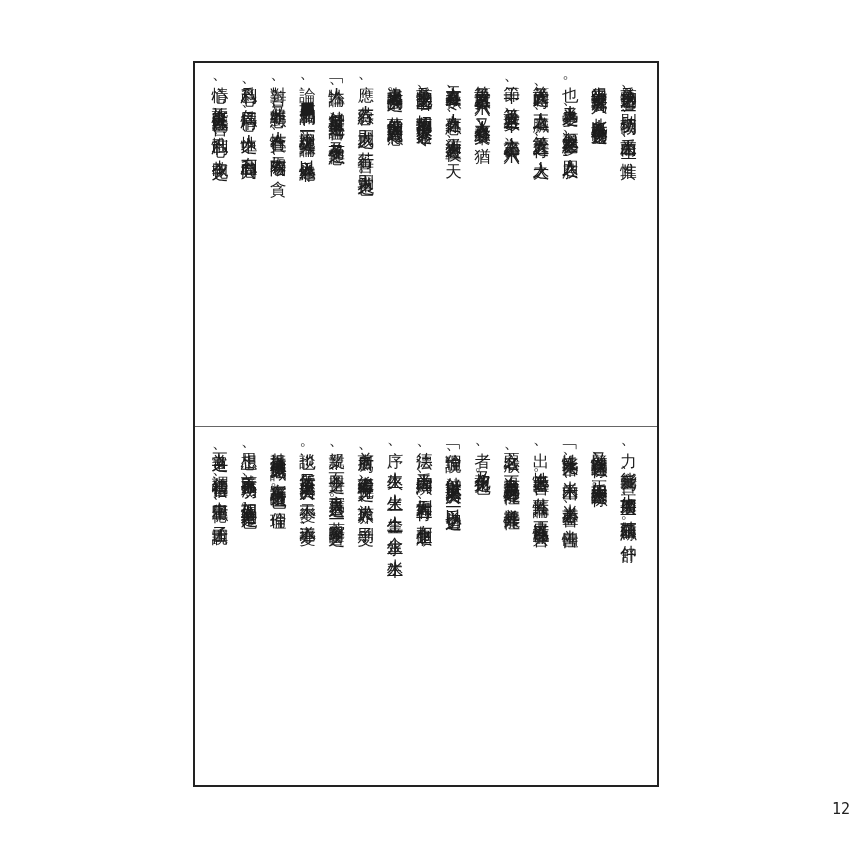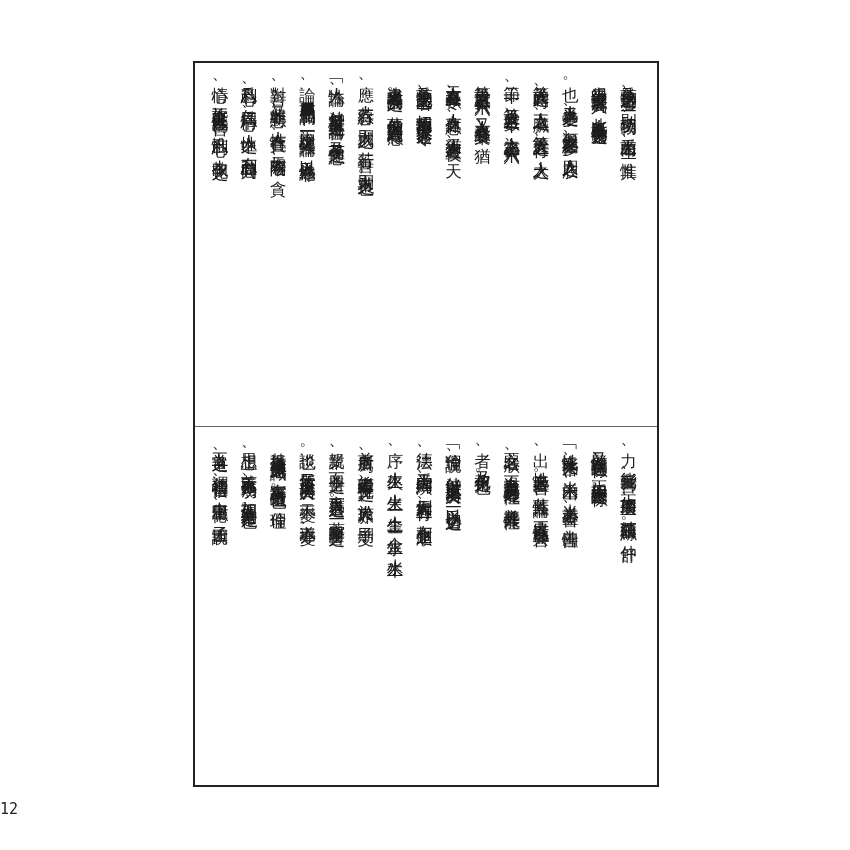--- a/index.html
+++ b/index.html
@@ -17,21 +17,21 @@
       padding:0 14px 0 8px;
     }
     .panel.top { top:0; height:363px; padding-top:10px; }
     .panel.bottom { top:363px; height:359px; padding-top:12px; border-top:1px solid #666; }
     .col {
       writing-mode: vertical-rl;
       font-size:16.5px; line-height:29.2px; letter-spacing:1.35px;
       width:29.2px; white-space:nowrap; color:#1c1c1c;
     }
     .page-number {
-      position:absolute; left:0; width:100%; top:800px; text-align:left;
+      position:absolute; left:0; width:100%; top:800px; text-align:right;
       font-family:"DejaVu Sans Mono","Liberation Mono",monospace; font-size:15px; color:#222;
     }
   </style>
 </head>
 <body>
 
 <div class="frame">
   <div class="panel top">
     <div class="col">爲萬物之創造者、則一切萬物、悉由天而生、惟其</div>
     <div class="col">中得天眷顧較深者爲人、此人所以爲萬物之靈長</div>

